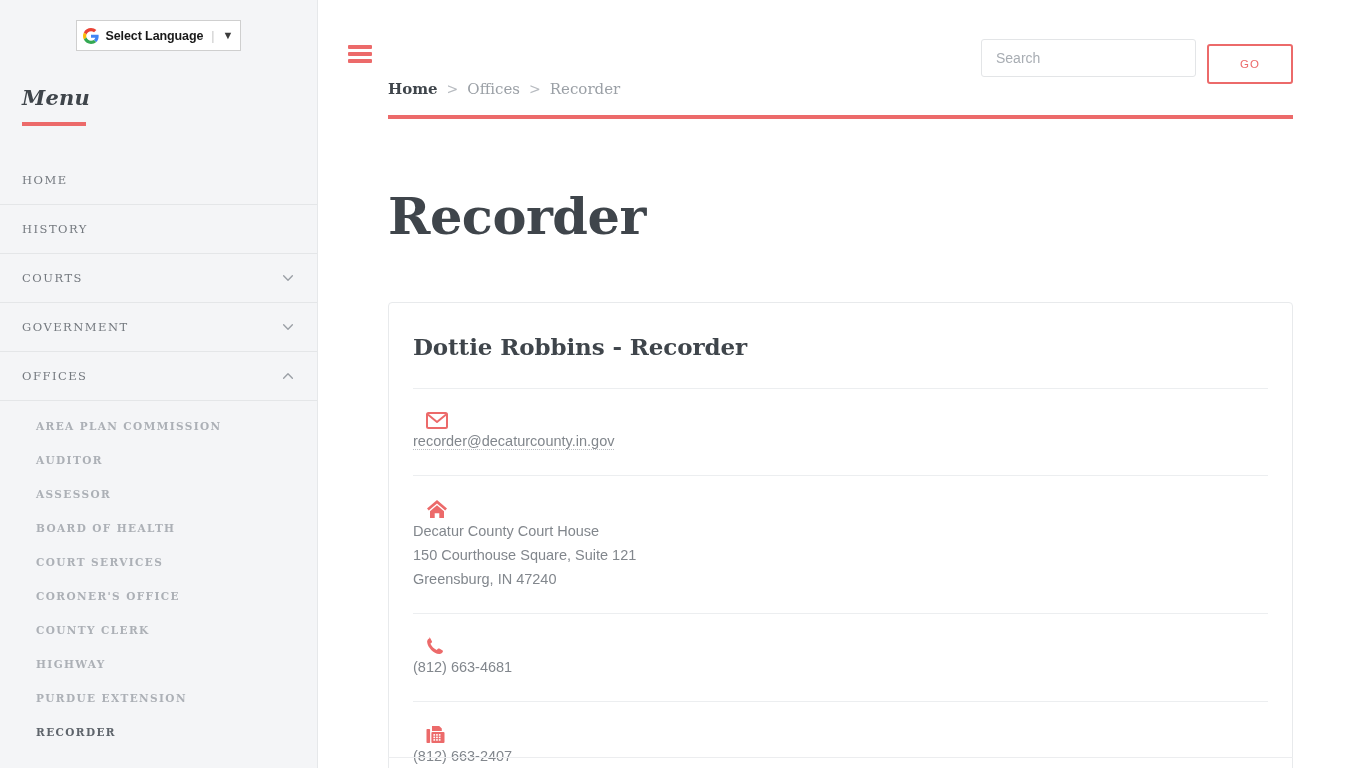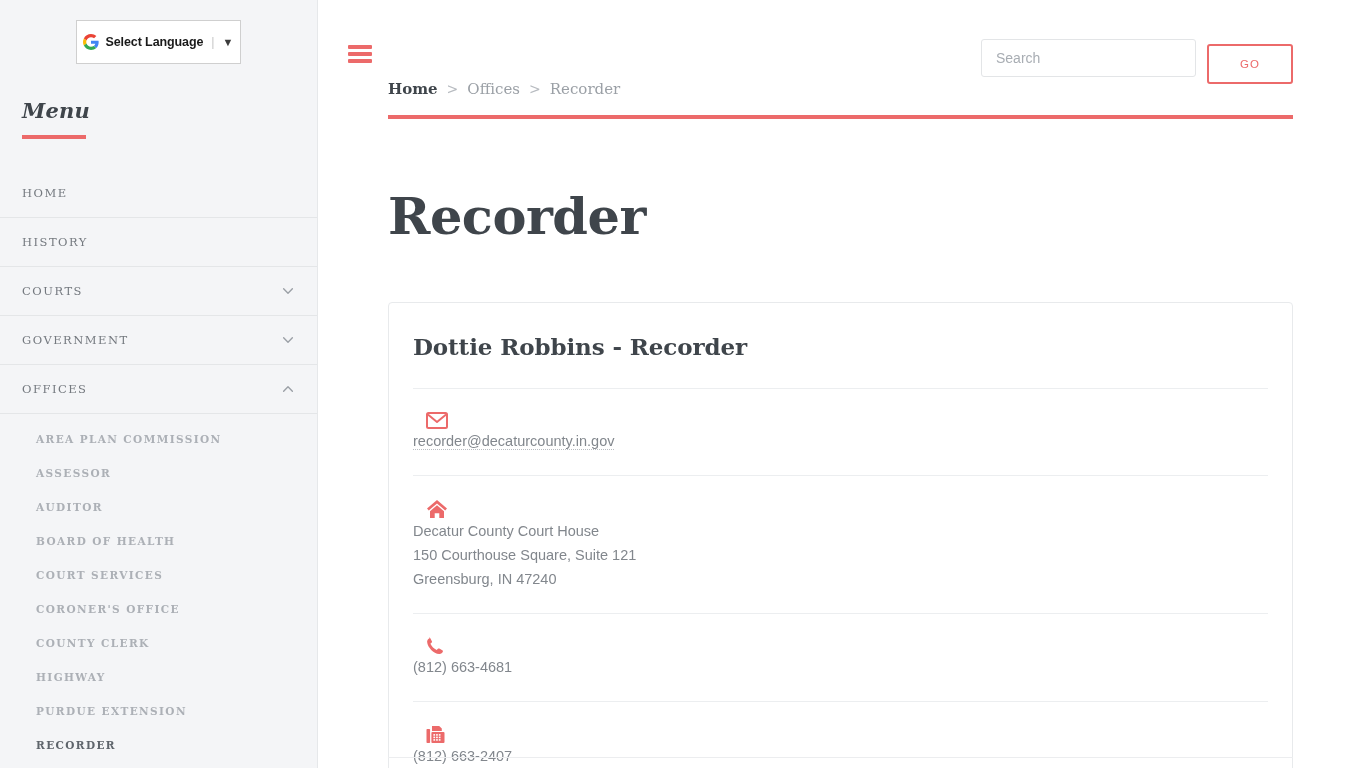--- a/index.html
+++ b/index.html
@@ -40,21 +40,21 @@
     display: flex;
     justify-content: center;
   }
 
   .translate-widget {
     display: inline-flex;
     align-items: center;
     gap: 7px;
     border: 1px solid #cfcfcf;
     background: #ffffff;
-    height: 44px;
+    height: 31px;
     padding: 0 7px 0 6px;
     font-size: 12.5px;
     color: #222;
     white-space: nowrap;
   }
 
   .g-logo { width: 16px; height: 16px; display: block; flex: none; }
 
   .translate-label {
     font-family: "Liberation Sans", sans-serif;
@@ -379,24 +379,24 @@
               <path d="M3 10.5 L8 5.5 L13 10.5" fill="none" stroke="currentColor" stroke-width="1.6" stroke-linecap="round" stroke-linejoin="round"></path>
             </svg>
         </span>
       </div>
 
       <div class="subnav">
         <div class="subnav-item">
           <span class="subnav-label">AREA PLAN COMMISSION</span>
         </div>
         <div class="subnav-item">
+          <span class="subnav-label">AUDITOR</span>
+        </div>
+        <div class="subnav-item">
           <span class="subnav-label">ASSESSOR</span>
-        </div>
-        <div class="subnav-item">
-          <span class="subnav-label">AUDITOR</span>
         </div>
         <div class="subnav-item">
           <span class="subnav-label">BOARD OF HEALTH</span>
         </div>
         <div class="subnav-item">
           <span class="subnav-label">COURT SERVICES</span>
         </div>
         <div class="subnav-item">
           <span class="subnav-label">CORONER'S OFFICE</span>
         </div>

